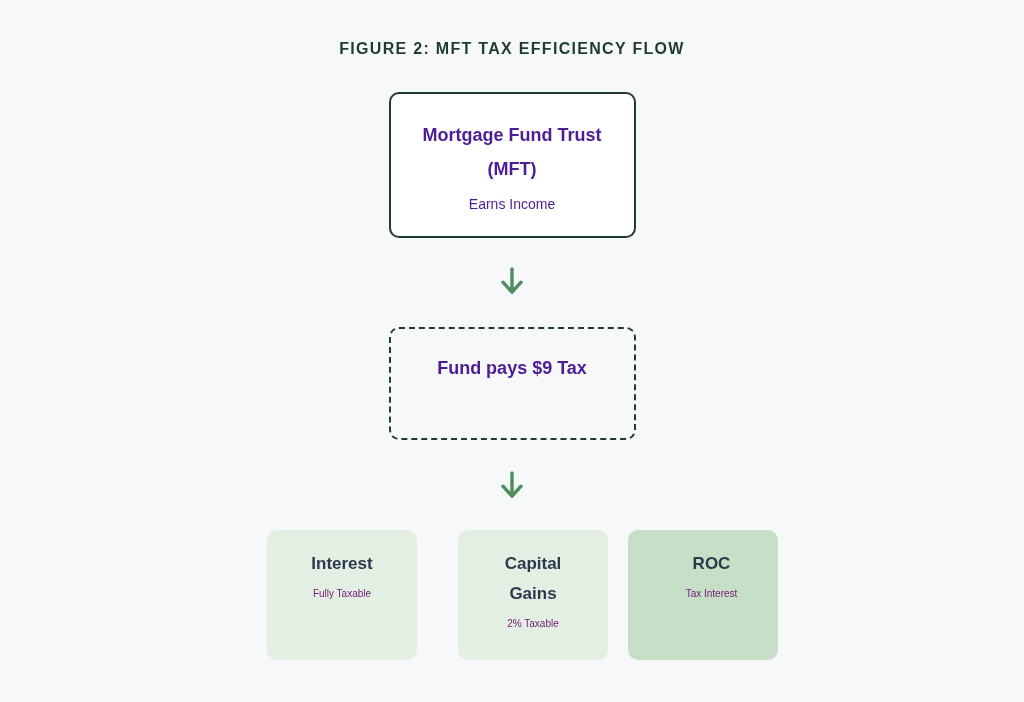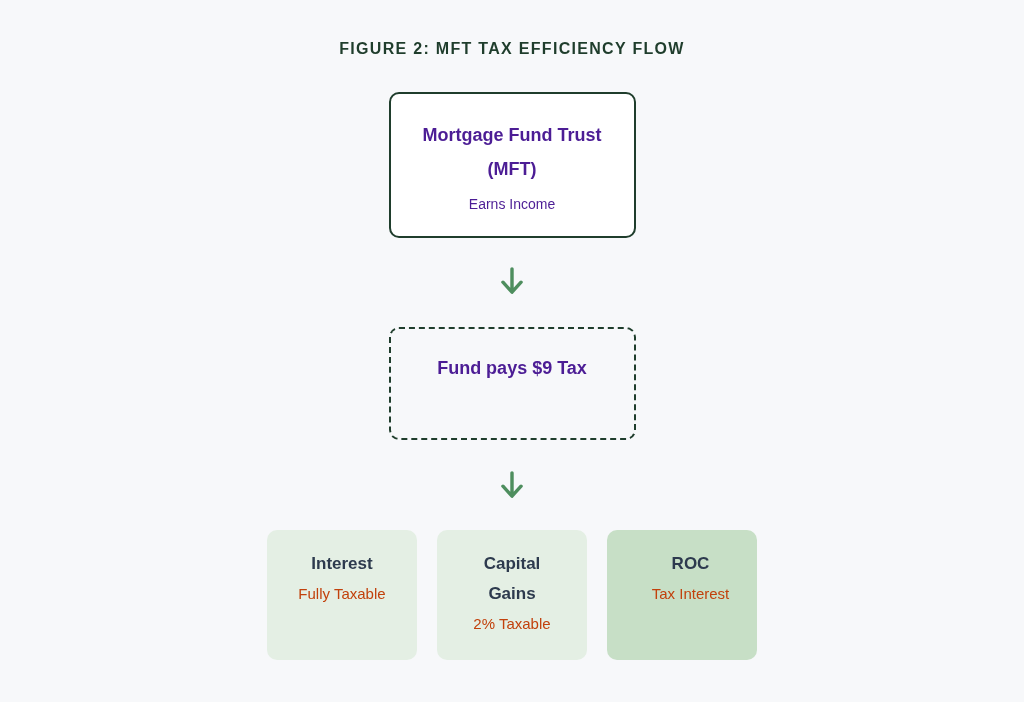--- a/index.html
+++ b/index.html
@@ -72,32 +72,32 @@
   }
   .outcome-card {
     box-sizing: border-box;
     width: 150px;
     height: 130px;
     border-radius: 10px;
     padding: 19px 22px 0 22px;
     text-align: center;
     color: #2f3e52;
   }
-  .outcome-card.light { background: #e4efe4; }
+  .outcome-card.light { background: #e4efe4; margin-left: 21px; }
   .outcome-card.dark  { background: #c7dfc6; padding-left: 39px; }
   .outcome-label {
     font-size: 17px;
     font-weight: bold;
     line-height: 30px;
     color: #2d3a4e;
   }
   .outcome-sublabel {
-    font-size: 15px;
+    font-size: 10px;
     line-height: 30px;
-    color: #c2410c;
+    color: #701a75;
   }
 </style>
 </head>
 <body>
 
 <div class="figure">
 
   <div class="figure-title">FIGURE 2: MFT TAX EFFICIENCY FLOW</div>
 
   <div class="node node-source">

